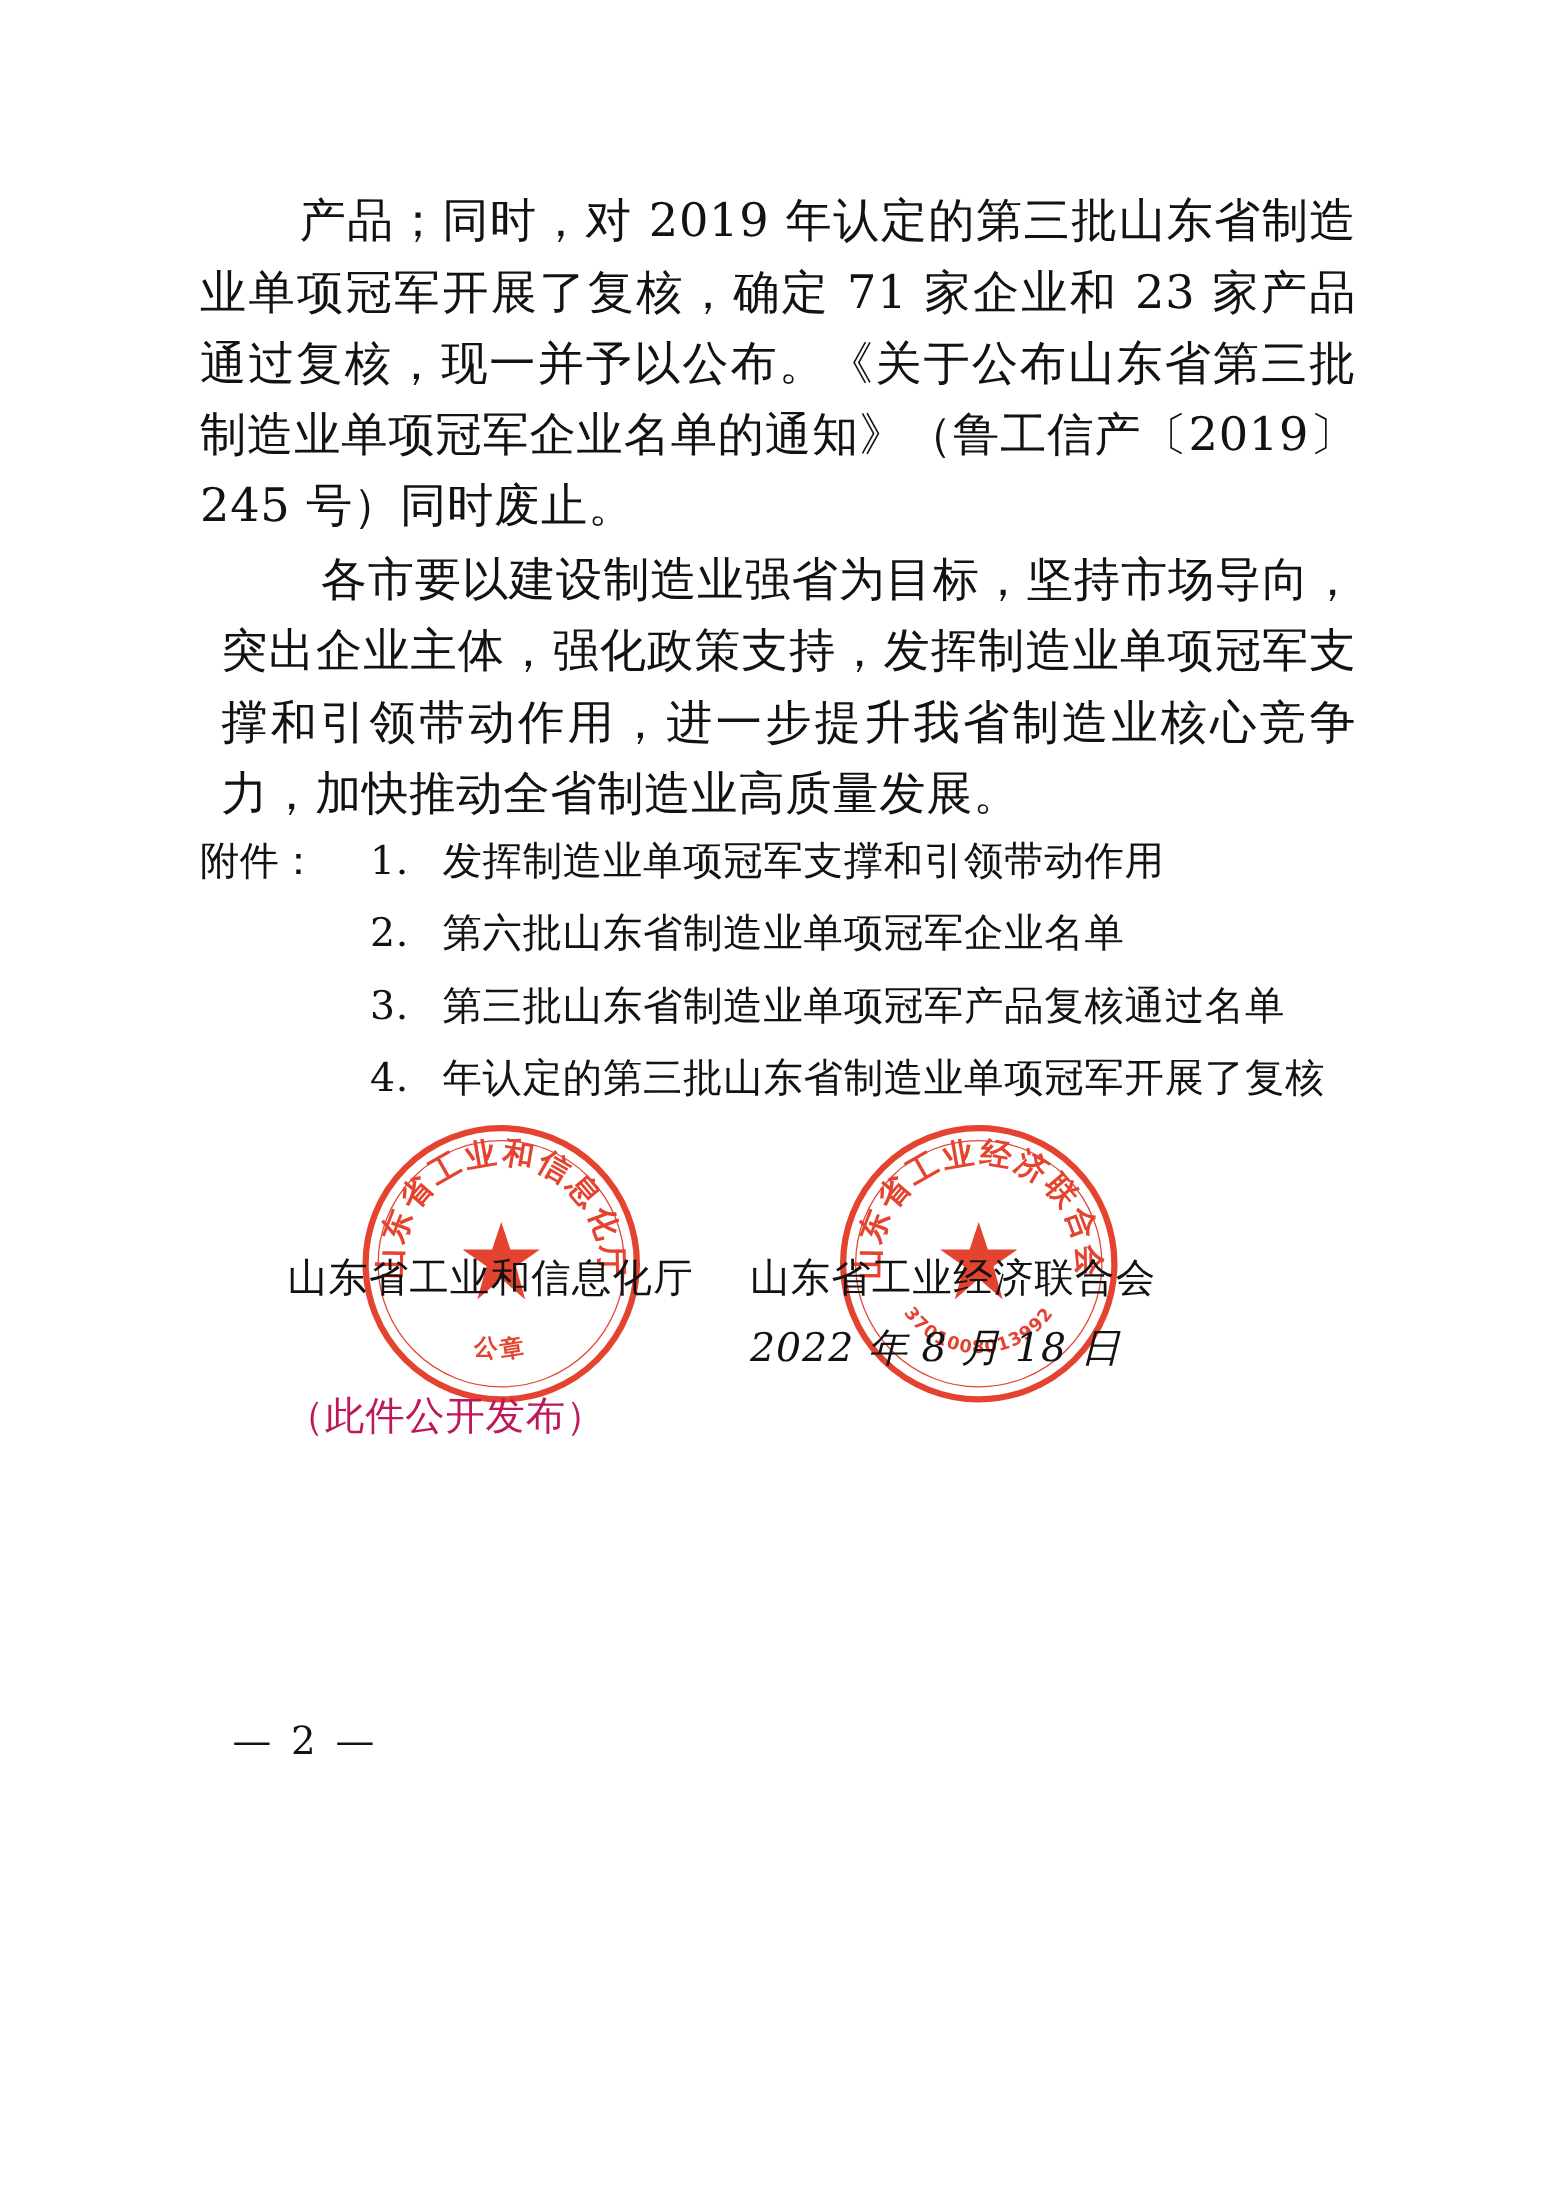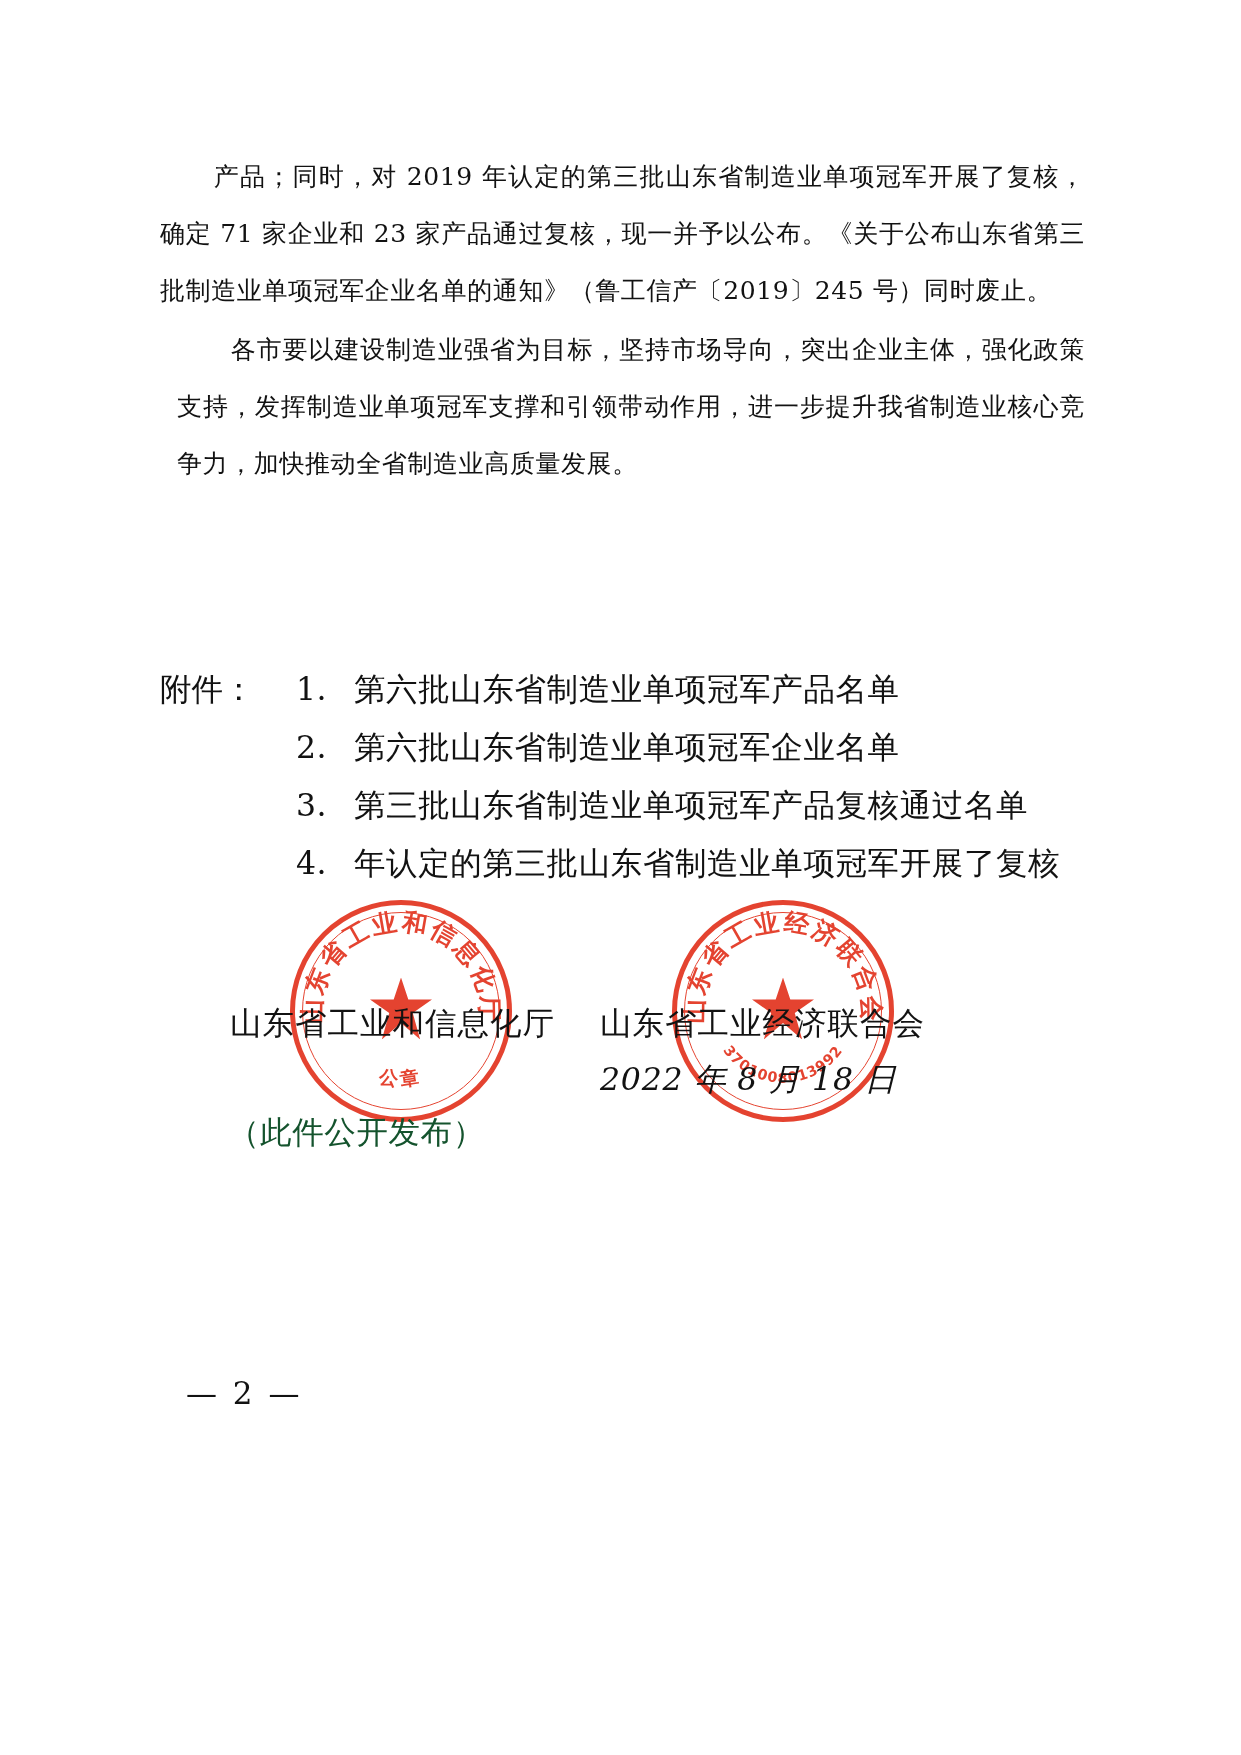--- a/index.html
+++ b/index.html
@@ -19,21 +19,21 @@
   .page {
     position: absolute;
     inset: 0;
   }
 
   .body-text {
     position: absolute;
     left: 160px;
     top: 148px;
     width: 925px;
-    font-size: 25px;
+    font-size: 37px;
     line-height: 57px;
     letter-spacing: 0.6px;
     text-align: justify;
     text-justify: inter-ideograph;
     color: #121212;
   }
 
   .para {
     margin: 0 0 0 0;
   }
@@ -106,21 +106,21 @@
   .sig-date {
     letter-spacing: 0.8px;
     font-style: italic;
   }
   .release-note {
     position: absolute;
     left: 228px;
     top: 1112px;
     font-size: 31.5px;
     letter-spacing: 0.6px;
-    color: #14532d;
+    color: #be185d;
   }
 
   
   .seal {
     position: absolute;
     width: 222px;
     height: 222px;
     border-radius: 50%;
     border: 5px solid #e12a14;
     box-sizing: border-box;
@@ -181,21 +181,21 @@
 
   <div class="body-text">
     <p class="para indent">产品；同时，对 2019 年认定的第三批山东省制造业单项冠军开展了复核，确定 71 家企业和 23 家产品通过复核，现一并予以公布。《关于公布山东省第三批制造业单项冠军企业名单的通知》（鲁工信产〔2019〕245 号）同时废止。</p>
     <p class="para indent">各市要以建设制造业强省为目标，坚持市场导向，突出企业主体，强化政策支持，发挥制造业单项冠军支撑和引领带动作用，进一步提升我省制造业核心竞争力，加快推动全省制造业高质量发展。</p>
   </div>
 
   <div class="attachments">
     <div class="att-row">
       <span class="att-label">附件：</span>
       <span class="att-num num">1.</span>
-      <span class="att-text">第六批山东省制造业单项冠军产品名单</span>
+      <span class="att-text">发挥制造业单项冠军支撑和引领带动作用</span>
     </div>
     <div class="att-row sub">
       <span class="att-label">附件：</span>
       <span class="att-num num">2.</span>
       <span class="att-text">第六批山东省制造业单项冠军企业名单</span>
     </div>
     <div class="att-row sub">
       <span class="att-label">附件：</span>
       <span class="att-num num">3.</span>
       <span class="att-text">第三批山东省制造业单项冠军产品复核通过名单</span>

